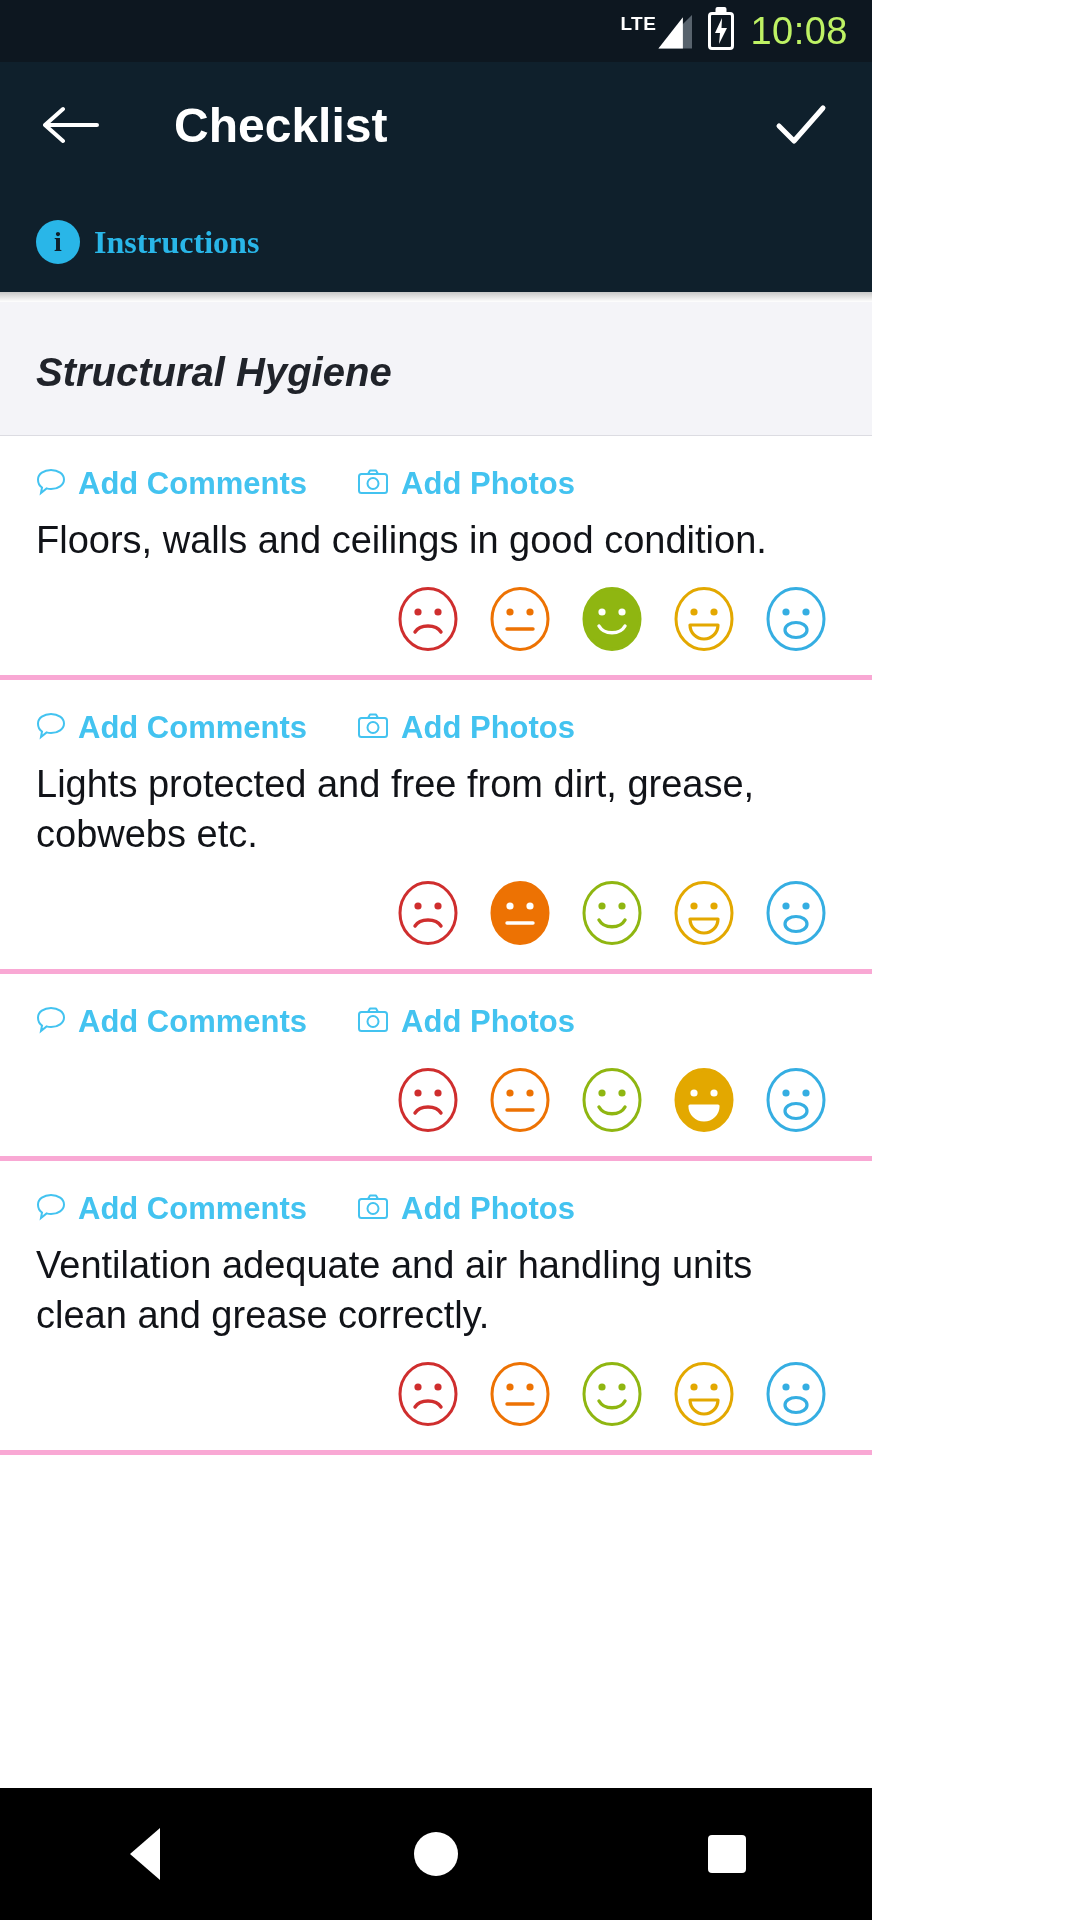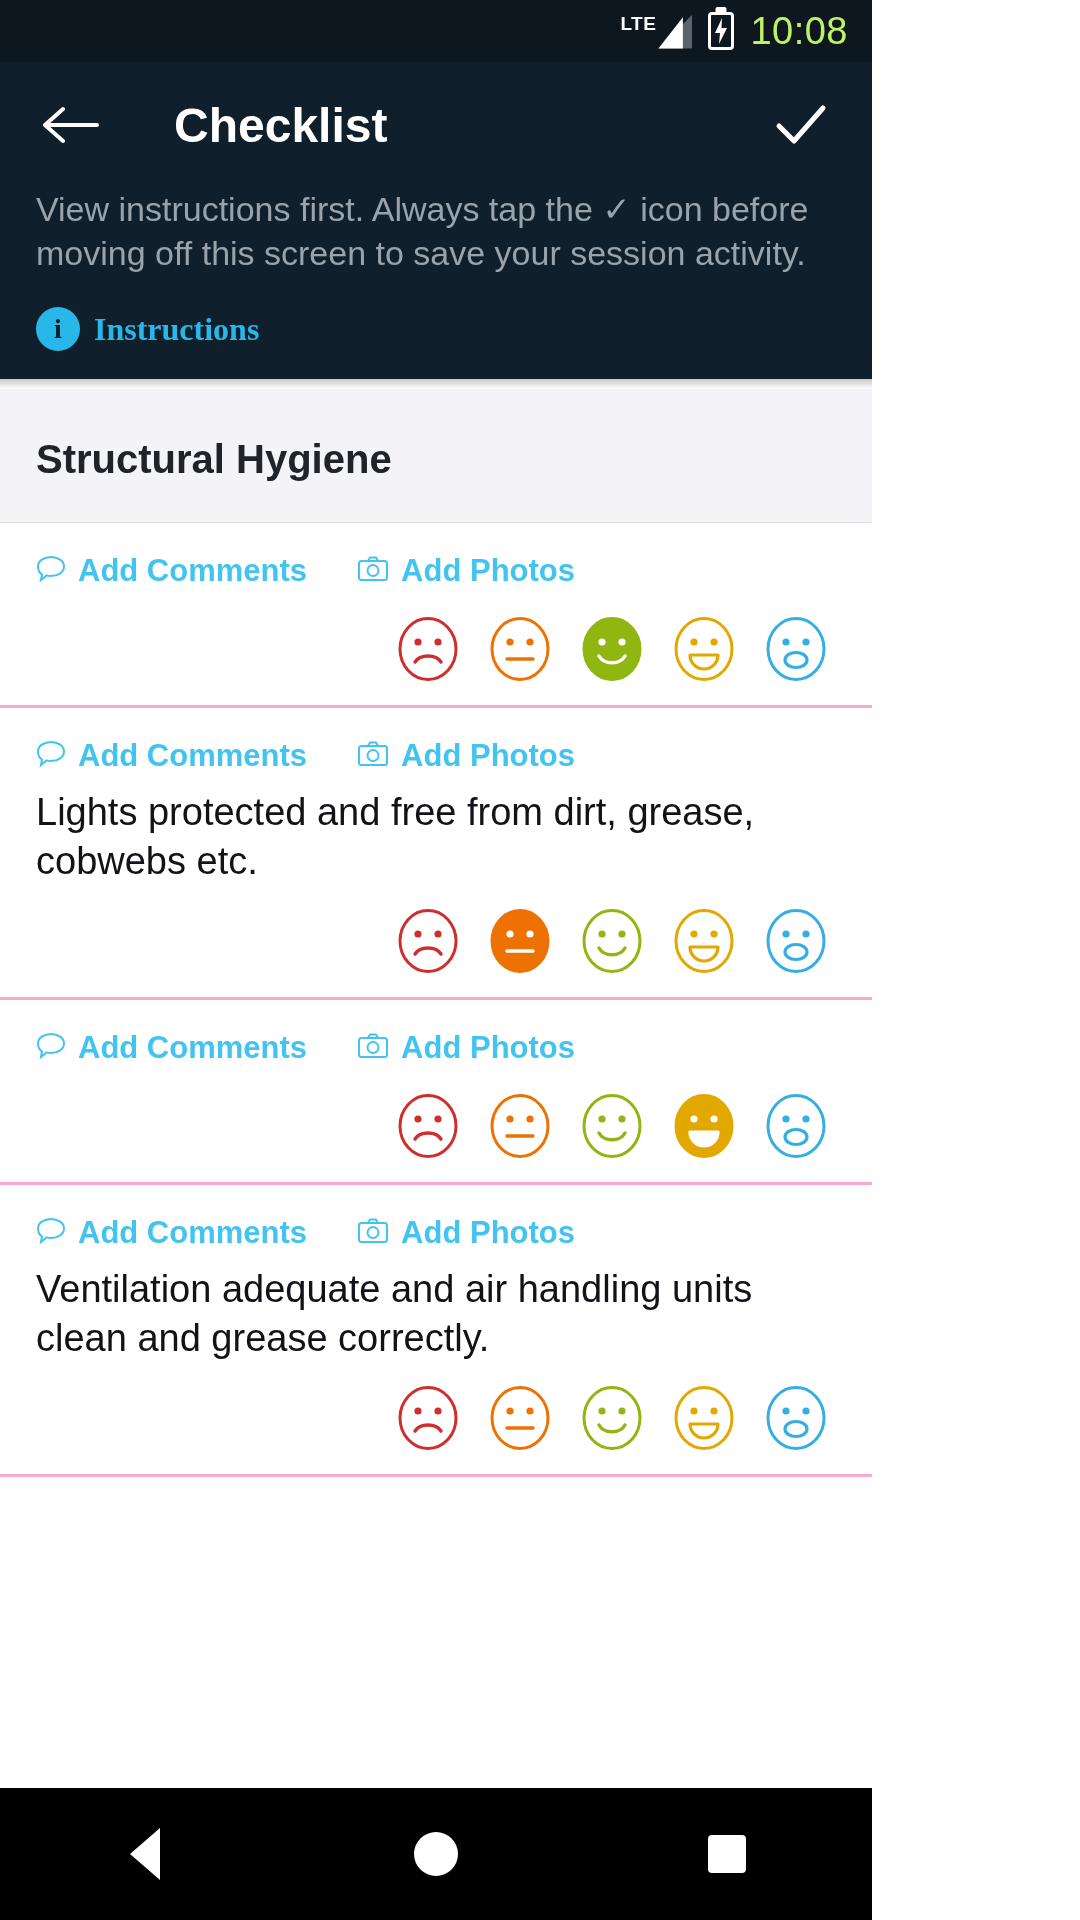--- a/index.html
+++ b/index.html
@@ -177,36 +177,37 @@
   .section-shadow {
     height: 10px;
     background: linear-gradient(to bottom, rgba(0,0,0,0.22), rgba(0,0,0,0));
     flex: none;
   }
   .section-head {
     background: #f4f4f8;
     padding: 48px 36px 40px 36px;
     flex: none;
     border-bottom: 1px solid #dcdce2;
+    font-style: italic;
   }
   .section-title {
     font-size: 40px;
     font-weight: bold;
     color: #20232a;
   }
 
   
   .list {
     flex: 1 1 auto;
     background: #ffffff;
     overflow: hidden;
   }
   .item {
     padding: 30px 36px 22px 36px;
-    border-bottom: 3px solid #f9a8d4;
+    border-bottom: 5px solid #f9a8d4;
     background: #ffffff;
   }
   .item-actions {
     display: flex;
     align-items: center;
     gap: 50px;
     margin-bottom: 14px;
   }
   .act {
     display: flex;
@@ -306,21 +307,20 @@
         </svg>
       </div>
       <div class="app-title">Checklist</div>
       <div class="check-btn">
         <svg width="52" height="44" viewBox="0 0 52 44">
           <path d="M4 23 L19 38 L48 5" stroke="#ffffff" stroke-width="5" fill="none" stroke-linecap="round" stroke-linejoin="round"></path>
         </svg>
       </div>
     </div>
 
-    <div class="appbar-desc">View instructions first. Always tap the ✓ icon before moving off this screen to save your session activity.</div>
 
     <div class="appbar-links">
       <div class="hdr-link">
         <span class="info-circle">i</span>
         <span class="hdr-link-label">Instructions</span>
       </div>
     </div>
   </div>
 
   <div class="section-shadow"></div>
@@ -344,20 +344,21 @@
         <span>
           <svg width="32" height="28" viewBox="0 0 32 28">
             <rect x="2" y="6" width="28" height="19" rx="2.5" fill="none" stroke="#43c3f0" stroke-width="2"></rect>
             <path d="M11 6 L13 2.5 L19 2.5 L21 6" fill="none" stroke="#43c3f0" stroke-width="2" stroke-linejoin="round"></path>
             <circle cx="16" cy="15.5" r="5.5" fill="none" stroke="#43c3f0" stroke-width="2"></circle>
           </svg>
         </span>
         <span class="act-label">Add Photos</span>
       </div>
     </div>
+    <div class="item-text">Floors, walls and ceilings in good condition.</div>
     <div class="faces">
           <span class="face">
             <svg viewBox="0 0 68 68" width="68" height="68">
     <ellipse cx="34" cy="34" rx="28" ry="30.5" fill="none" stroke="#cf2e2e" stroke-width="3"></ellipse>
     <circle cx="24" cy="27" r="3.6" fill="#cf2e2e"></circle>
     <circle cx="44" cy="27" r="3.6" fill="#cf2e2e"></circle>
     <path d="M21 47 C26 39 42 39 47 47" stroke="#cf2e2e" stroke-width="3.4" fill="none" stroke-linecap="round"></path>
   </svg>
           </span>
           <span class="face">

